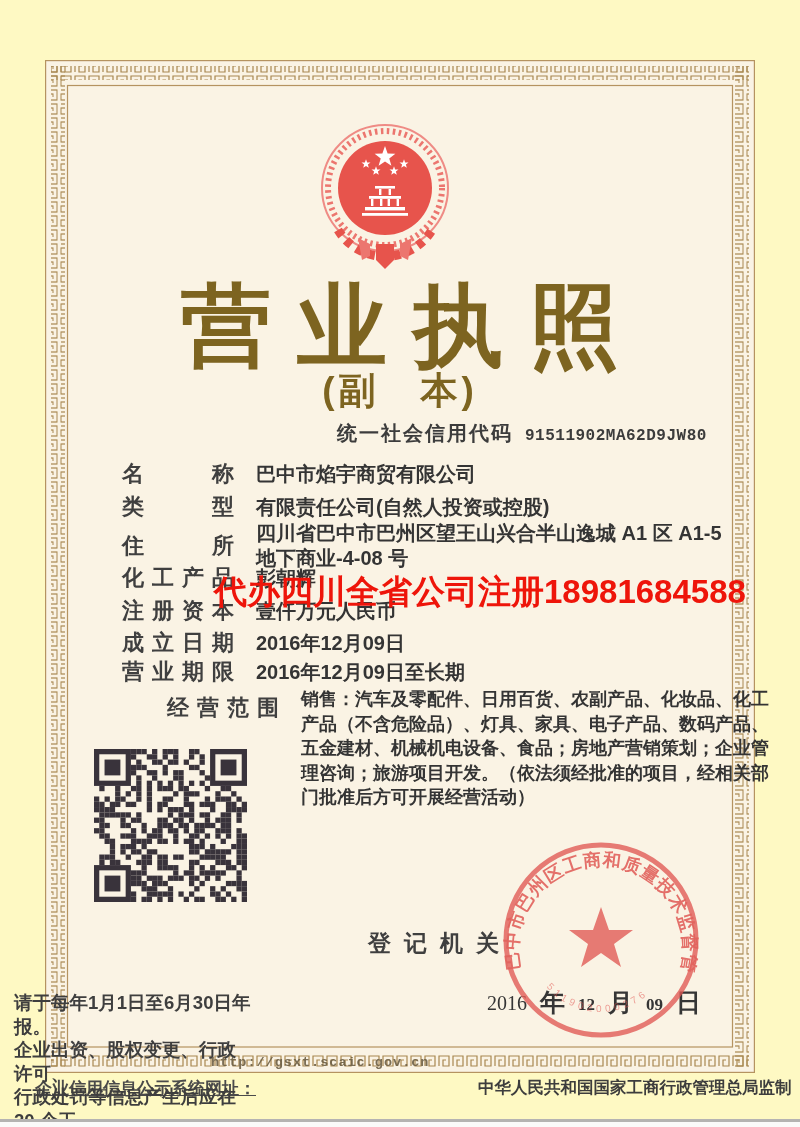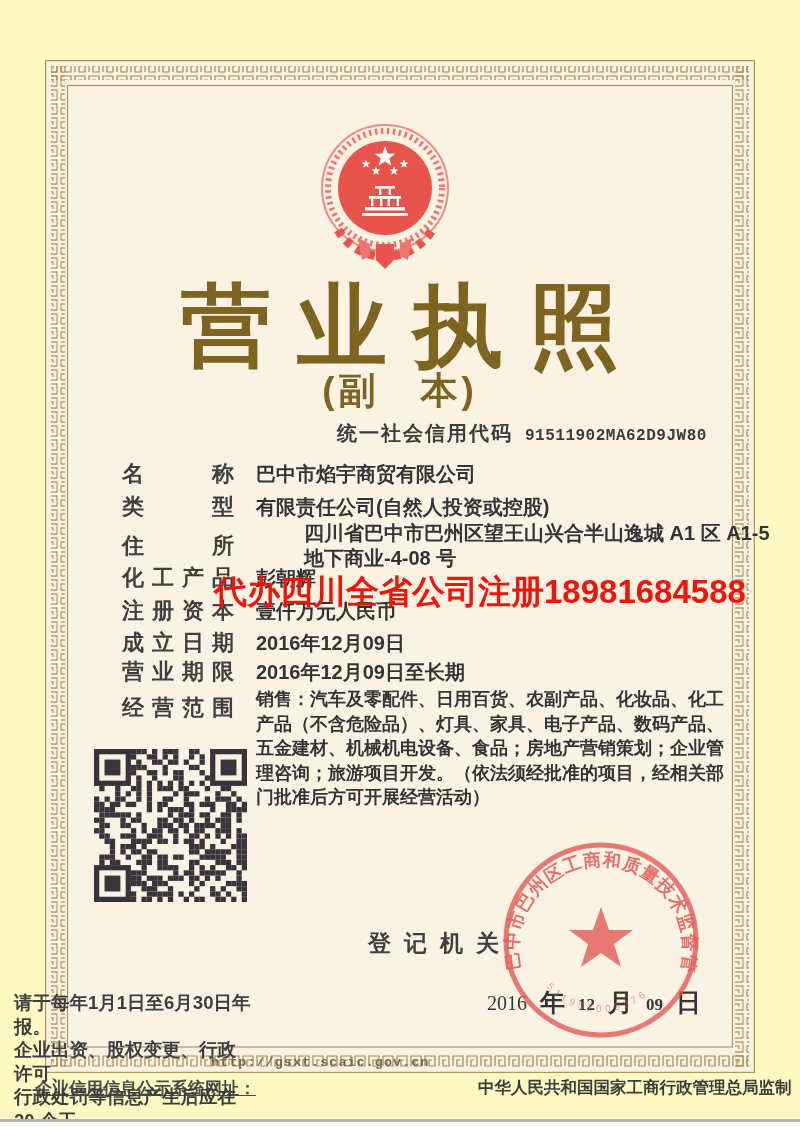--- a/index.html
+++ b/index.html
@@ -21,21 +21,21 @@
          font-size:37px;font-weight:700;color:#7d6420;letter-spacing:4px;}
   .credit-row{position:absolute;left:337px;top:420px;z-index:3;display:flex;align-items:baseline;gap:12px;}
   .credit-label{font-size:20px;font-weight:700;color:#3c3c3c;letter-spacing:2px;}
   .credit-value{font-size:16px;font-weight:700;color:#3c3c3c;font-family:"Liberation Mono",monospace;letter-spacing:0.5px;}
 
   
   .field-row{position:absolute;left:122px;display:flex;align-items:center;z-index:3;}
   .field-row .lbl{width:112px;flex:0 0 112px;font-size:22px;font-weight:700;color:#3f3f3f;
       text-align:justify;text-align-last:justify;align-self:center;line-height:26px;}
   .field-row .val{margin-left:22px;width:482px;font-size:20px;font-weight:600;color:#343434;line-height:25px;}
-  .row-scope{align-items:flex-end;}
+  .row-scope{align-items:flex-end;margin-left:45px;}
   .row-scope .lbl{align-self:flex-start;margin-top:8px;}
   .row-scope .val{font-size:18px;line-height:24.5px;}
 
   
   .watermark{position:absolute;left:214px;top:570px;z-index:6;font-size:33px;font-weight:700;
       color:#ee150a;white-space:nowrap;letter-spacing:0px;}
 
   
   .qr{position:absolute;left:94px;top:749px;width:153px;height:153px;z-index:3;}
 
@@ -132,21 +132,21 @@
   </div>
 
   <div class="field-row" style="top:494px;">
     <div class="lbl">类型</div>
     <div class="val">有限责任公司(自然人投资或控股)</div>
   </div>
   <div class="field-row" style="top:461px;">
     <div class="lbl">名称</div>
     <div class="val">巴中市焰宇商贸有限公司</div>
   </div>
-  <div class="field-row" style="top:521px;gap:48px;">
+  <div class="field-row" style="top:521px;">
     <div class="lbl">住所</div>
     <div class="val">四川省巴中市巴州区望王山兴合半山逸城 A1 区 A1-5 地下商业-4-08 号</div>
   </div>
   <div class="field-row" style="top:565px;">
     <div class="lbl">化工产品</div>
     <div class="val">彭朝辉</div>
   </div>
   <div class="field-row" style="top:598px;">
     <div class="lbl">注册资本</div>
     <div class="val">壹仟万元人民币</div>

